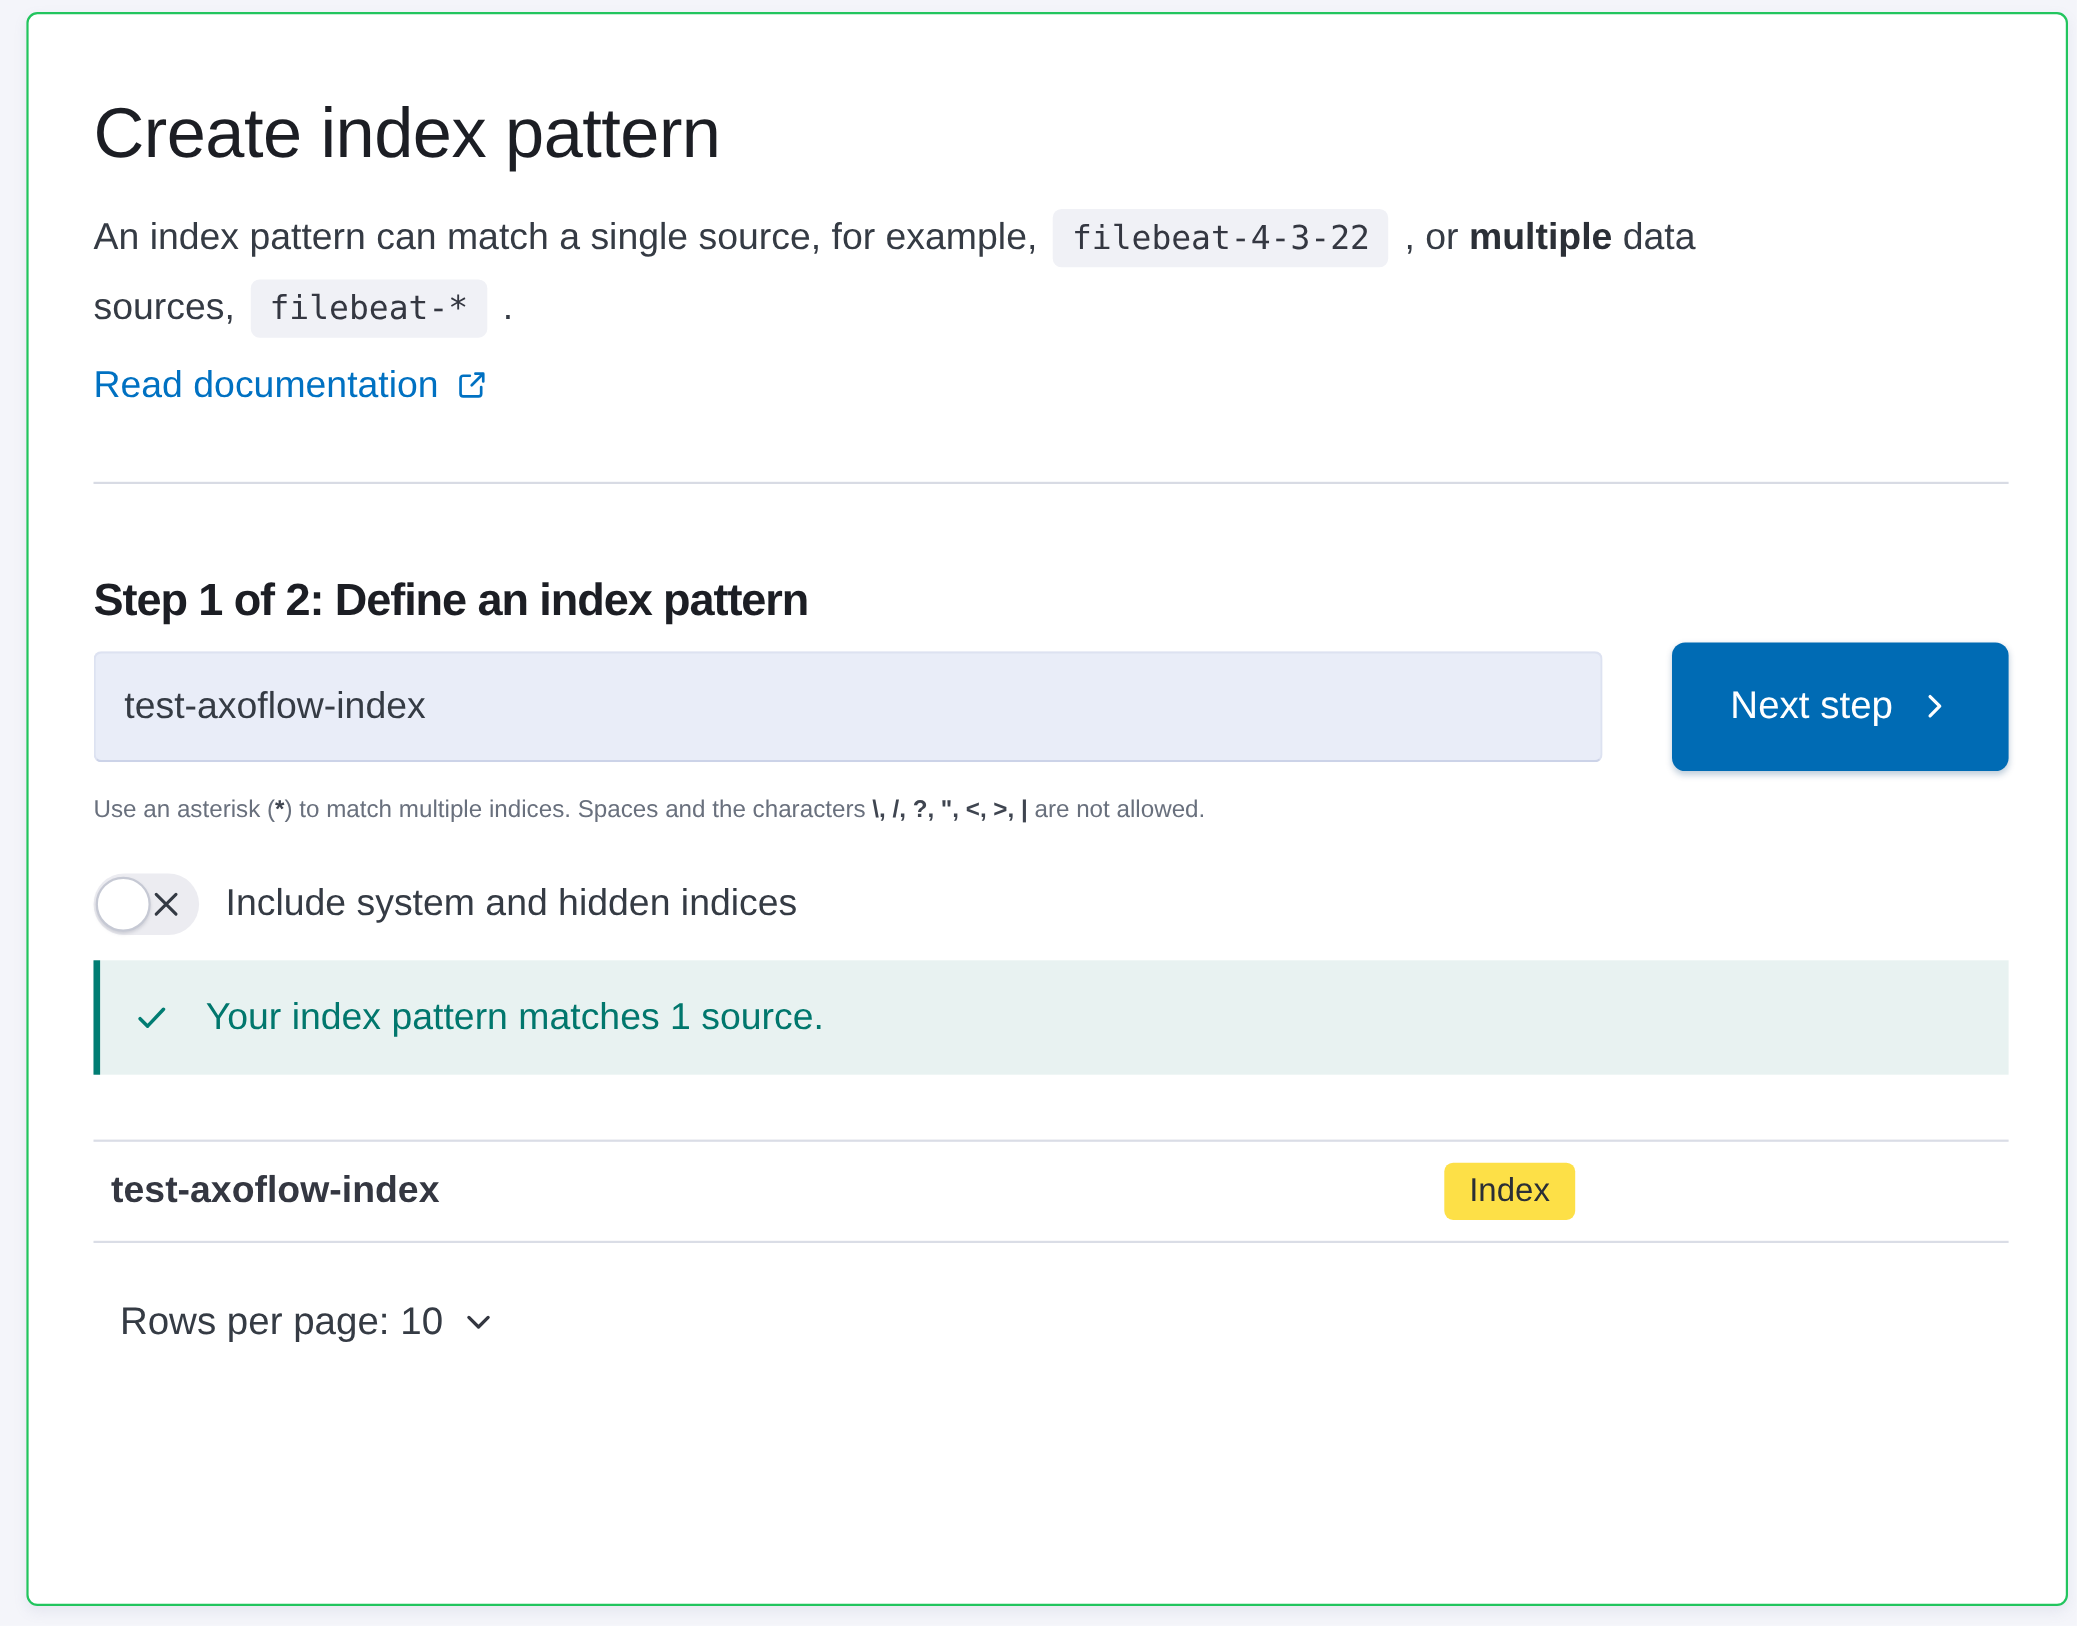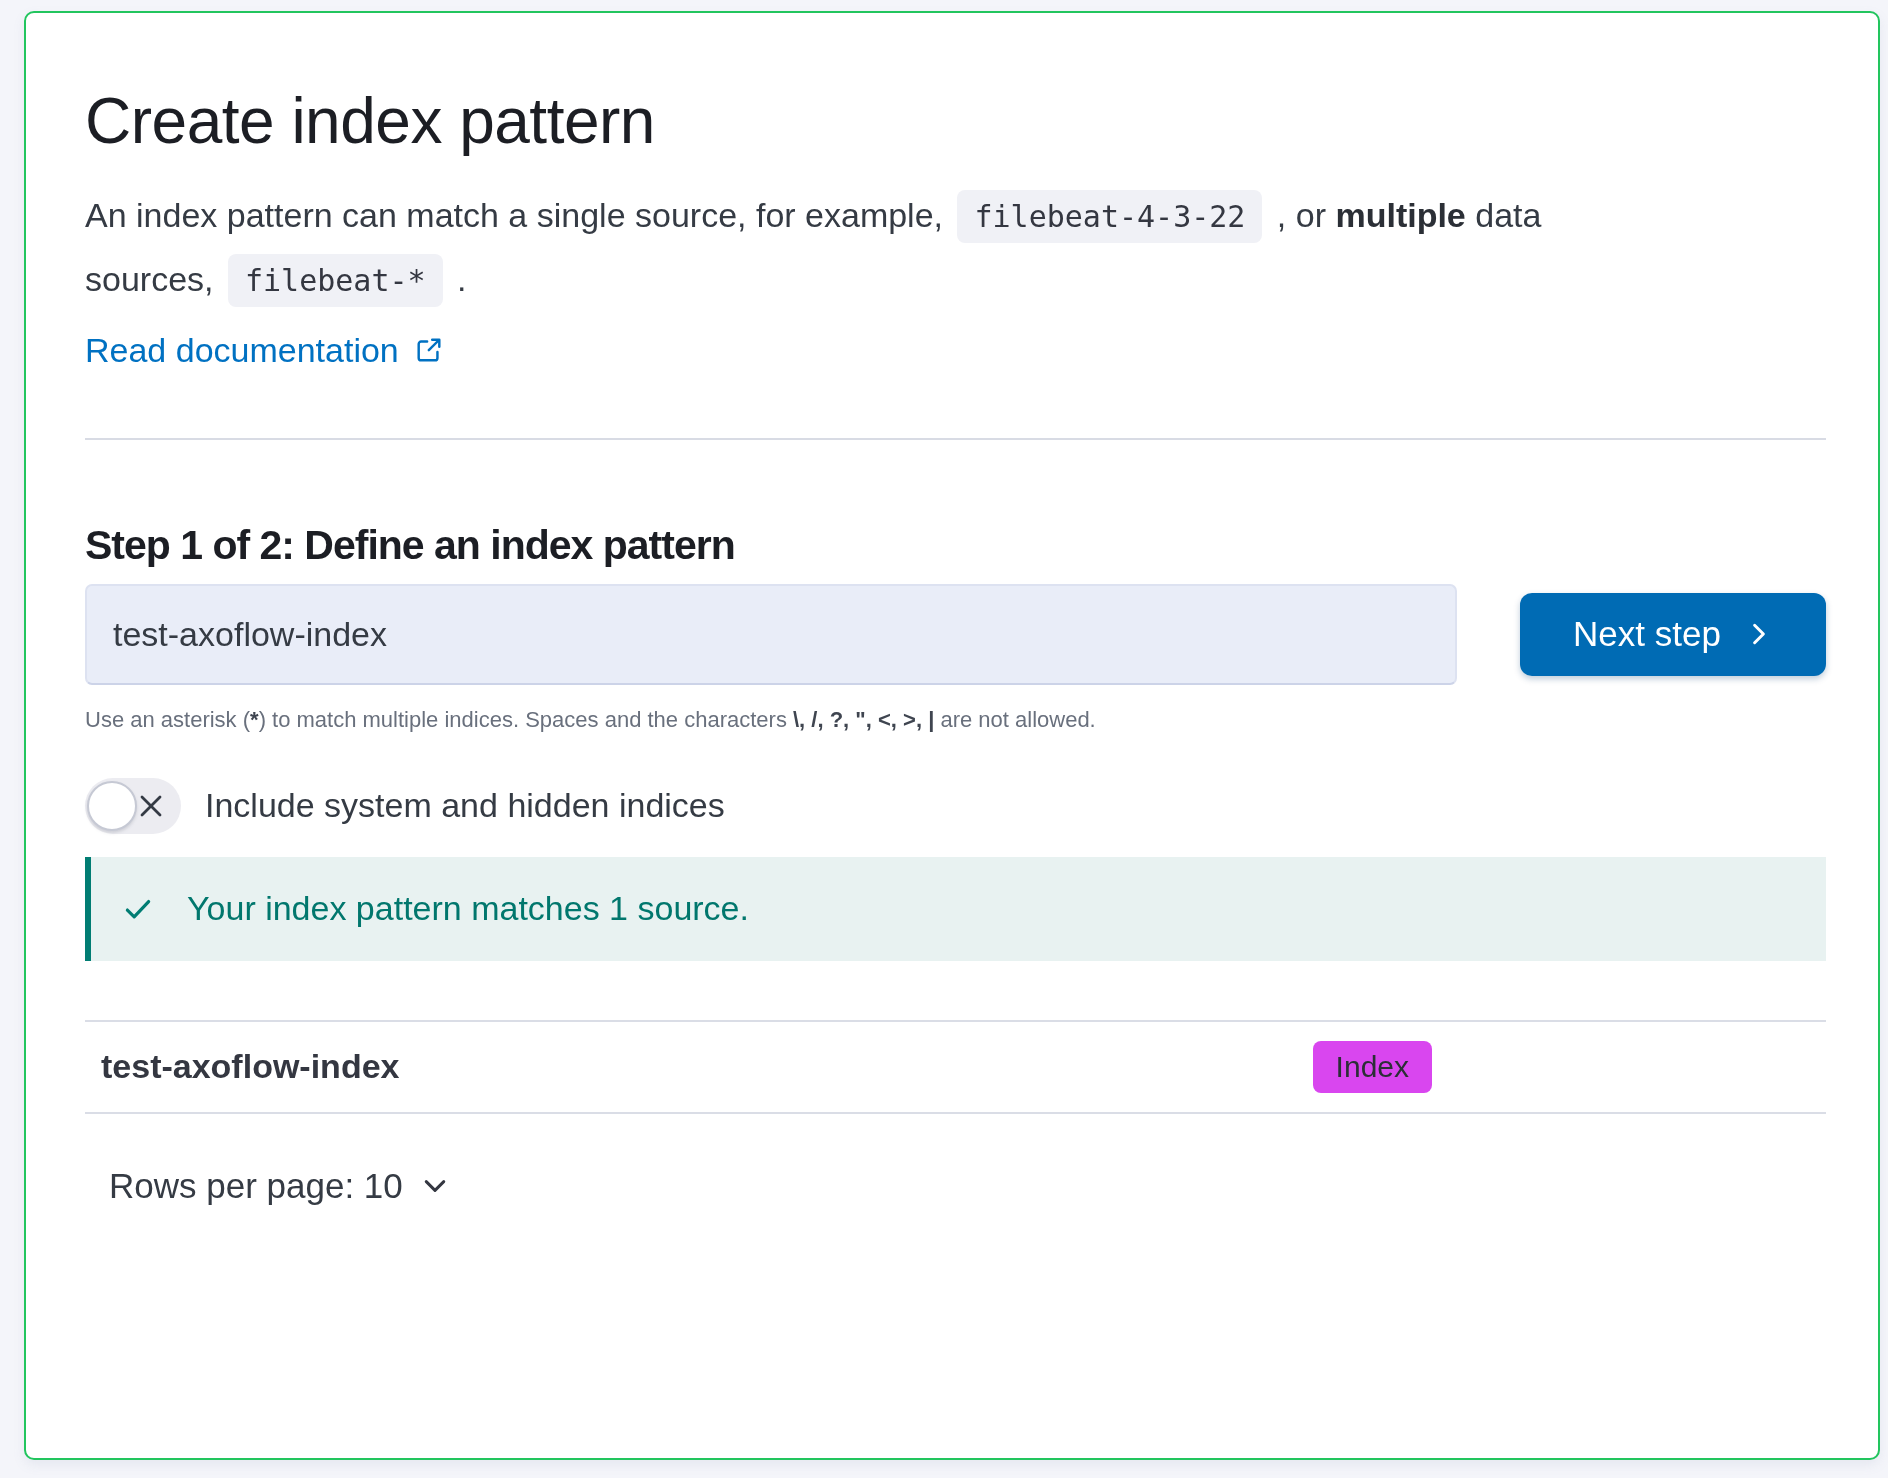--- a/index.html
+++ b/index.html
@@ -77,21 +77,21 @@
     border-bottom-color:#ccd3e8;
     border-radius:7px;
     padding:0 26px;
     font-family:"Liberation Sans", sans-serif;
     font-size:34px; color:#353b44;
     outline:none;
   }
   .next-btn{
     margin-left:auto;
     box-sizing:border-box;
-    height:83px; min-width:306px;
+    height:117px; min-width:306px;
     padding:0 50px;
     background:#006bb4;
     border:none; border-radius:12px;
     box-shadow:0 3px 6px rgba(0,60,110,0.25);
     color:#ffffff;
     font-family:"Liberation Sans", sans-serif;
     font-size:35px; font-weight:400;
     display:flex; align-items:center; justify-content:center; gap:24px;
     cursor:pointer;
   }
@@ -154,21 +154,21 @@
     border-top:2px solid #dadde6;
     border-bottom:2px solid #dadde6;
     display:flex; align-items:center;
     padding-left:16px;
   }
   .row-name{
     font-size:34px; font-weight:700; color:#343741;
   }
   .row-badge{
     margin-left:auto; margin-right:394px;
-    background:#d946ef;
+    background:#fde047;
     border-radius:8px;
     padding:9px 23px;
     font-size:30px; color:#2b2f36;
   }
   .rows-per-page{
     margin:52px 0 0 24px;
     background:none; border:none; padding:0;
     display:inline-flex; align-items:center; gap:18px;
     font-family:"Liberation Sans", sans-serif;
     font-size:35px; color:#353b44;

